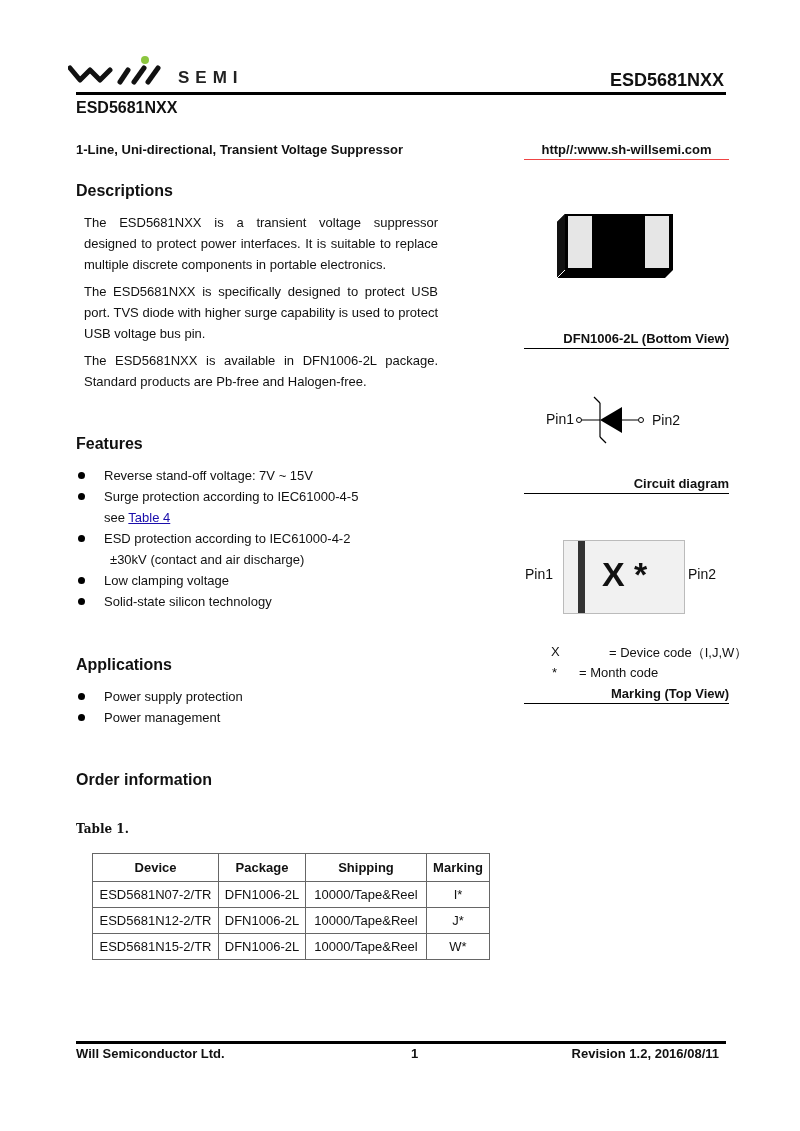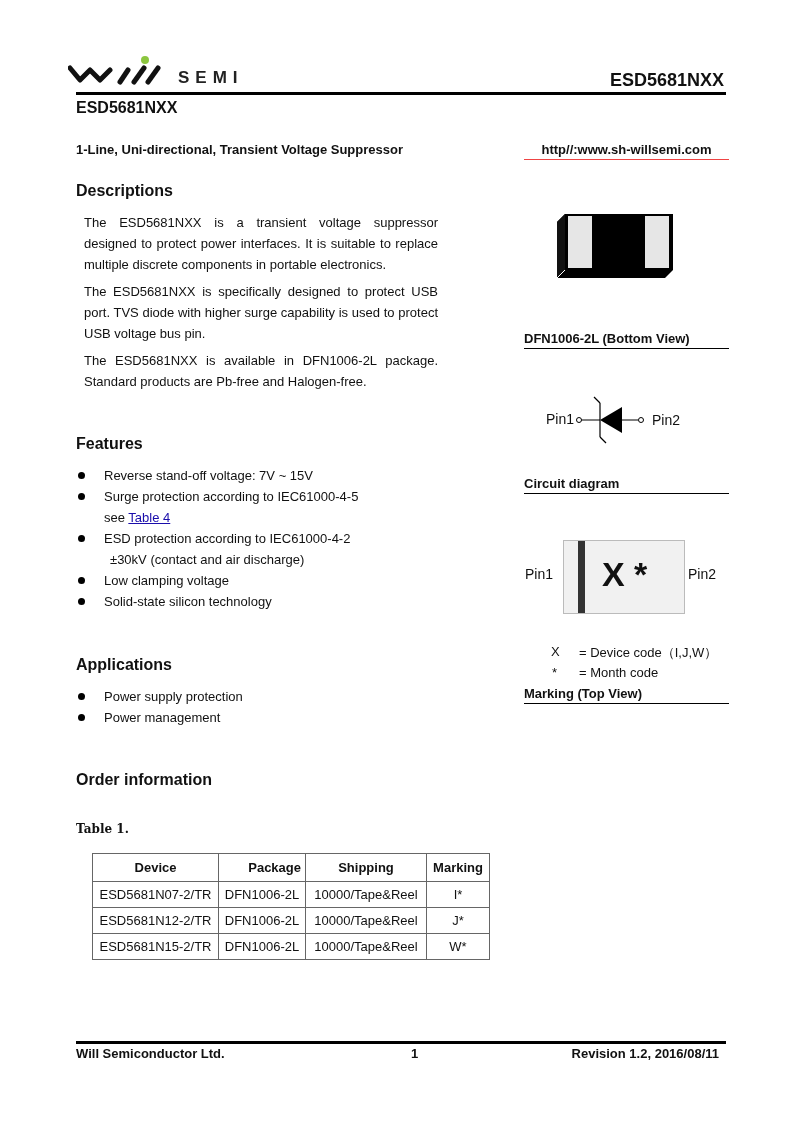--- a/index.html
+++ b/index.html
@@ -30,21 +30,21 @@
                       border-radius:50%; background:#000; }
   .indent { padding-left:6px; }
   a.link { color:#1a0dab; text-decoration:underline; cursor:pointer;margin-top:28px; }
 
   .table-label { left:76px; top:822px; font-family:"DejaVu Serif", serif; font-size:12px; font-weight:bold; }
   table.order { position:absolute; left:92px; top:853px; border-collapse:collapse; font-size:13px; }
   table.order th, table.order td { border:1px solid #666; padding:0 4px; height:25px; text-align:center; }
   table.order th { font-weight:bold; height:27px; }
 
   
-  .caption { left:524px; width:205px; text-align:left; font-size:13px; font-weight:bold;
+  .caption { left:524px; width:205px; text-align:right; font-size:13px; font-weight:bold;
              border-bottom:1px solid #000; padding-bottom:2px; }
   .pkg { left:557px; top:210px; width:120px; height:68px; }
   .circuit { left:540px; top:395px; width:160px; height:50px; }
   .mark-box { left:563px; top:540px; width:120px; height:72px; background:#f1f1f1; border:1px solid #bbb; }
   .mark-bar { position:absolute; left:14px; top:0; width:7px; height:100%; background:#333; }
   .mark-text { position:absolute; left:38px; top:14px; font-size:34px; font-weight:bold; }
   .pin-l { left:525px; top:566px; font-size:14px; }
   .pin-r { left:688px; top:566px; font-size:14px; }
   .legend { font-size:13px; }
 
@@ -99,21 +99,21 @@
   <li>Power supply protection</li>
   <li>Power management</li>
 </ul>
 
 <h2 class="abs sec" style="top:771px;">Order information</h2>
 <div class="abs table-label">Table 1.</div>
 <table class="order">
   <thead>
     <tr>
       <th style="width:117px;">Device</th>
-      <th style="width:78px;text-align:right;">Package</th>
+      <th style="width:78px;">Package</th>
       <th style="width:112px;">Shipping</th>
       <th style="width:54px;">Marking</th>
     </tr>
   </thead>
   <tbody>
     <tr>
       <td>ESD5681N07-2/TR</td>
       <td>DFN1006-2L</td>
       <td>10000/Tape&amp;Reel</td>
       <td>I*</td>
@@ -161,21 +161,21 @@
 <div class="abs caption" style="top:476px;">Circuit diagram</div>
 
 <div class="abs pin-l">Pin1</div>
 <div class="abs mark-box">
   <div class="mark-bar"></div>
   <div class="mark-text">X *</div>
 </div>
 <div class="abs pin-r">Pin2</div>
 
 <div class="abs legend" style="left:551px; top:644px;">X</div>
-<div class="abs legend" style="left:579px; top:644px;">= Device code（I,J,W）</div>
+<div class="abs legend" style="left:609px; top:644px;">= Device code（I,J,W）</div>
 <div class="abs legend" style="left:552px; top:665px;">*</div>
 <div class="abs legend" style="left:579px; top:665px;">= Month code</div>
 <div class="abs caption" style="top:686px;">Marking (Top View)</div>
 
 <div class="abs footer-rule"></div>
 <div class="abs footer" style="left:76px;">Will Semiconductor Ltd.</div>
 <div class="abs footer" style="left:411px;">1</div>
 <div class="abs footer" style="right:81px;">Revision 1.2, 2016/08/11</div>
 
 </body></html>

